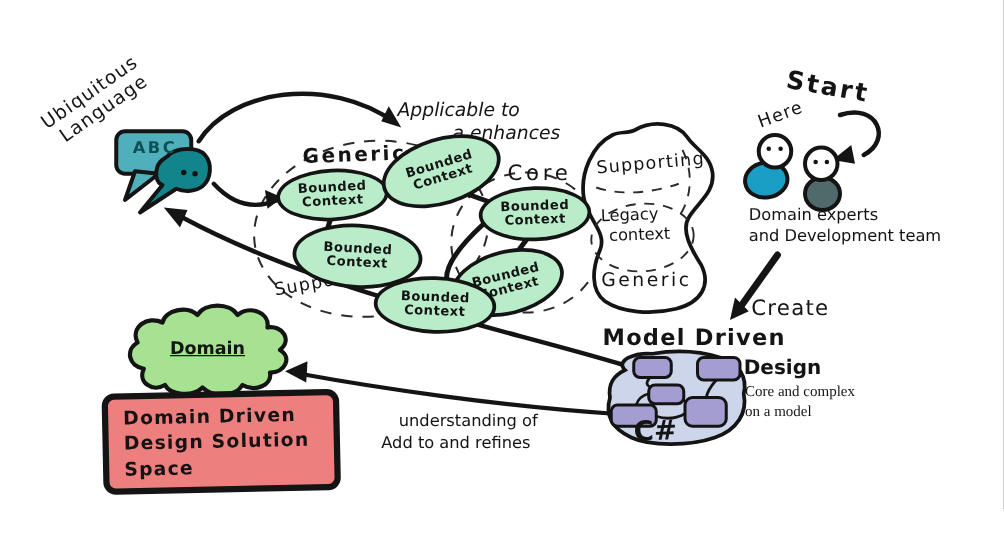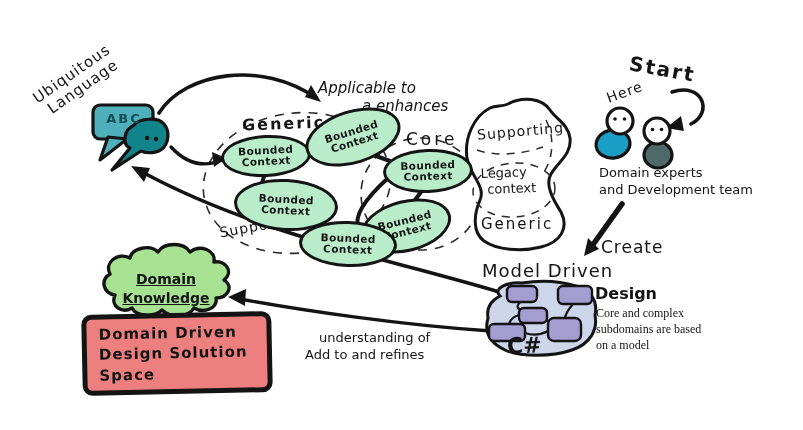--- a/index.html
+++ b/index.html
@@ -195,38 +195,36 @@
   <div class="lbl" style="left:629px;top:57px;font-size:20px;font-weight:700;letter-spacing:2px;transform:rotate(10deg);">Start</div>
   <div class="lbl" style="left:606px;top:84px;font-size:14px;letter-spacing:1px;transform:rotate(-20deg);">Here</div>
 
   <div class="lbl" style="left:571px;top:165px;font-size:13px;line-height:1.3;margin-left:28px;">
     <div>Domain experts</div>
     <div>and Development team</div>
   </div>
 
   <div class="lbl" style="left:601px;top:226px;font-size:17px;letter-spacing:1px;margin-top:11px;">Create</div>
 
-  <div class="lbl" style="left:482px;top:260px;font-size:18px;font-weight:400;letter-spacing:1px;">Model Driven</div>
+  <div class="lbl" style="left:482px;top:260px;font-size:18px;font-weight:700;letter-spacing:1px;">Model Driven</div>
   <div class="lbl" style="left:595px;top:284px;font-size:16px;font-weight:600;">Design</div>
   <div class="lbl" style="left:596px;top:305px;font-size:12px;line-height:1.35;font-family:Liberation Serif, serif;">
     <div>Core and complex</div>
-    <div>subdomains are based</div>
     <div>on a model</div>
   </div>
   <div class="lbl" style="left:507px;top:333px;font-size:22px;font-weight:800;transform:rotate(-2deg);">C#</div>
 
 
   <div class="lbl" style="left:305px;top:330px;font-size:13px;line-height:1.3;">
     <div style="margin-left:14px;">understanding of</div>
     <div>Add to  and refines</div>
   </div>
 
   <div class="cloudtext lbl" style="left:118px;top:270px;width:96px;font-size:14px;line-height:1.35;font-weight:600;text-decoration:underline;">
     <div>Domain</div>
-    <div>Knowledge</div>
   </div>
 
   <div class="redbox">
     <div>Domain Driven</div>
     <div>Design Solution</div>
     <div>Space</div>
   </div>
 
 </div>
 

